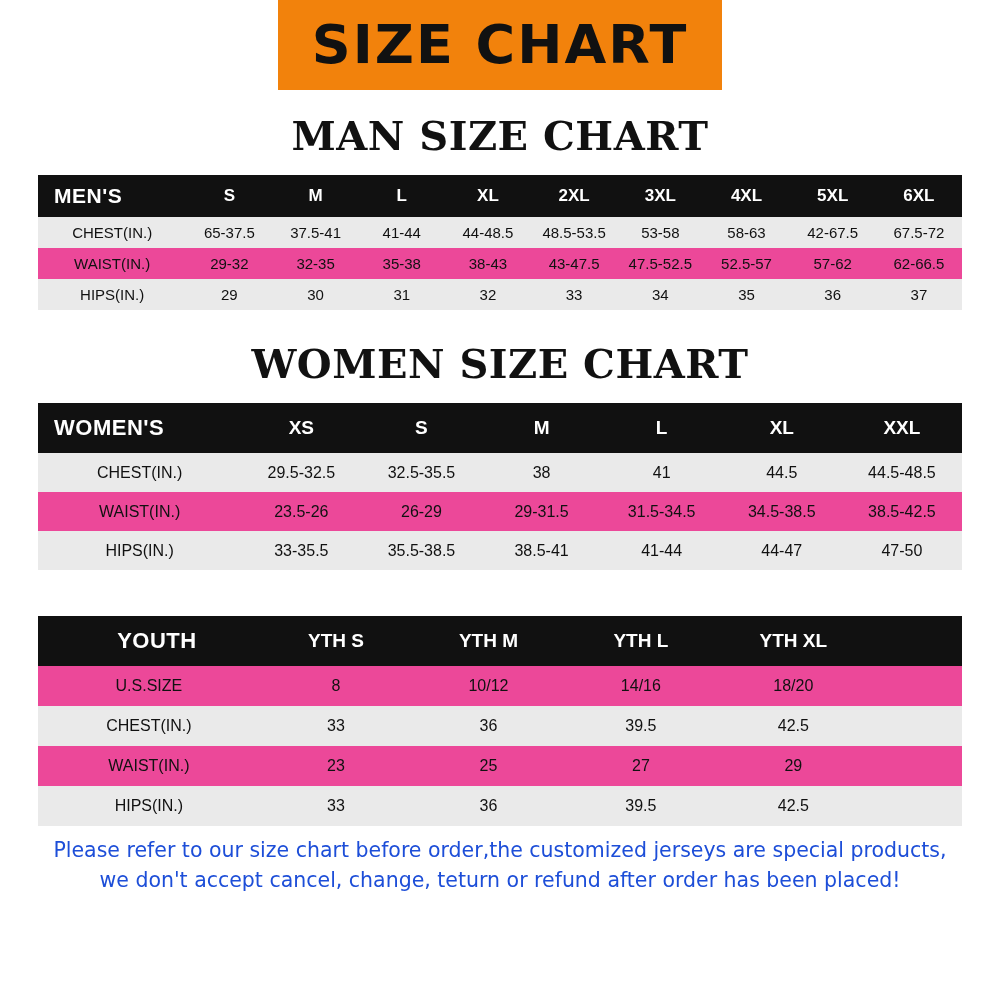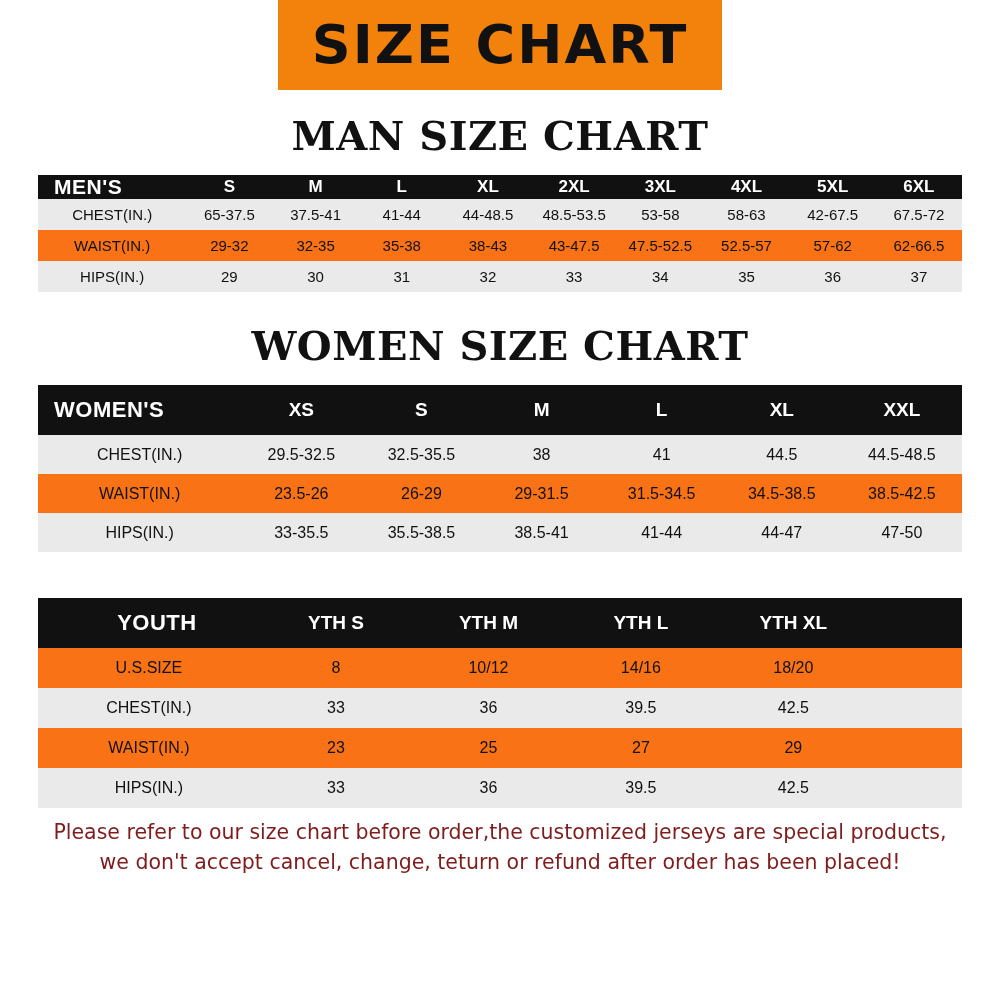--- a/index.html
+++ b/index.html
@@ -77,61 +77,61 @@
   table.size-table td {
     padding: 0;
     margin: 0;
     text-align: center;
     vertical-align: middle;
     font-family: "Liberation Sans", sans-serif;
   }
   .hdr-row th {
     background: #111111;
     color: #ffffff;
-    height: 24px;
+    height: 42px;
     font-weight: bold;
     font-size: 17px;
   }
   .hdr-row th.rowlabel {
     text-align: left;
     padding-left: 16px;
     font-size: 20px;
     letter-spacing: 0.5px;
   }
   .body-row td {
     height: 31px;
     font-size: 15px;
     color: #111111;
   }
   .body-row td.rowlabel {
     color: #111111;
     font-size: 15px;
   }
   .stripe-a td { background: #eaeaea; }
-  .stripe-b td { background: #f97316; }
+  .stripe-b td { background: #ec4899; }
 
   
   #men-table .hdr-row th.rowlabel { font-size: 21px; }
   #men-table .body-row td { height: 31px; }
 
   
   #women-table .hdr-row th { height: 50px; font-size: 19px; margin-left: 32px; }
   #women-table .hdr-row th.rowlabel { font-size: 22px; }
   #women-table .body-row td { height: 39px; font-size: 16px; }
 
   
   #youth-table .hdr-row th { height: 50px; font-size: 19px; text-align: center; }
   #youth-table .hdr-row th.rowlabel { font-size: 22px; }
   #youth-table .body-row td { height: 40px; font-size: 16px; }
 
   
   .note {
     padding: 10px 22px 0 22px;
     text-align: center;
-    color: #7f1d1d;
+    color: #1d4ed8;
     font-family: "DejaVu Sans", sans-serif;
     font-size: 20.5px;
     line-height: 1.45;
   }
   .note div { white-space: nowrap; }
 
   .sp-1 { height: 22px; }
   .sp-2 { height: 16px; }
   .sp-3 { height: 30px; }
 </style>

